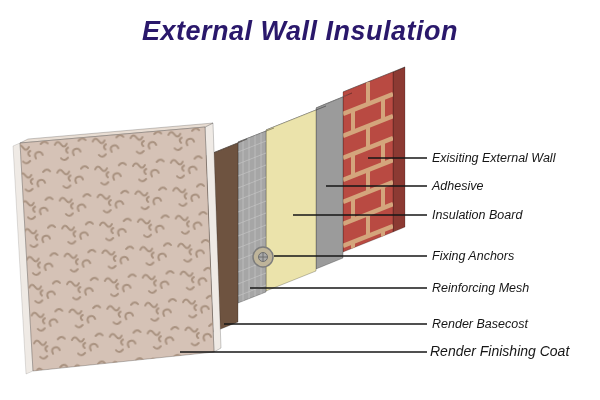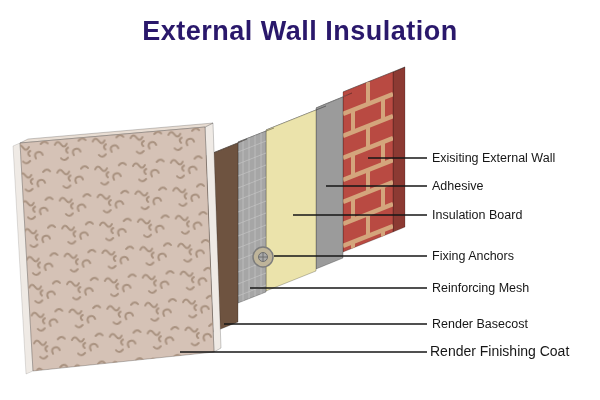--- a/index.html
+++ b/index.html
@@ -1,18 +1,18 @@
 <!DOCTYPE html>
 <html><head>
 <meta charset="utf-8">
 <style>
   html,body{margin:0;padding:0;background:#ffffff;}
   .stage{
     position:relative;width:600px;height:400px;background:#ffffff;
-    overflow:hidden;font-family:"Liberation Sans",sans-serif;
+    overflow:hidden;font-family:"Liberation Sans",sans-serif;font-style:italic;
   }
   svg{display:block;}
   text{font-family:"Liberation Sans",sans-serif;}
   .title-text{font-size:27px;font-weight:bold;letter-spacing:0.5px;}
   .layer-label{font-size:12.5px;fill:#161616;}
   .layer-label.big{font-size:14px;}
   .leader{stroke-width:1.3;}
 </style>
 </head>
 <body>

